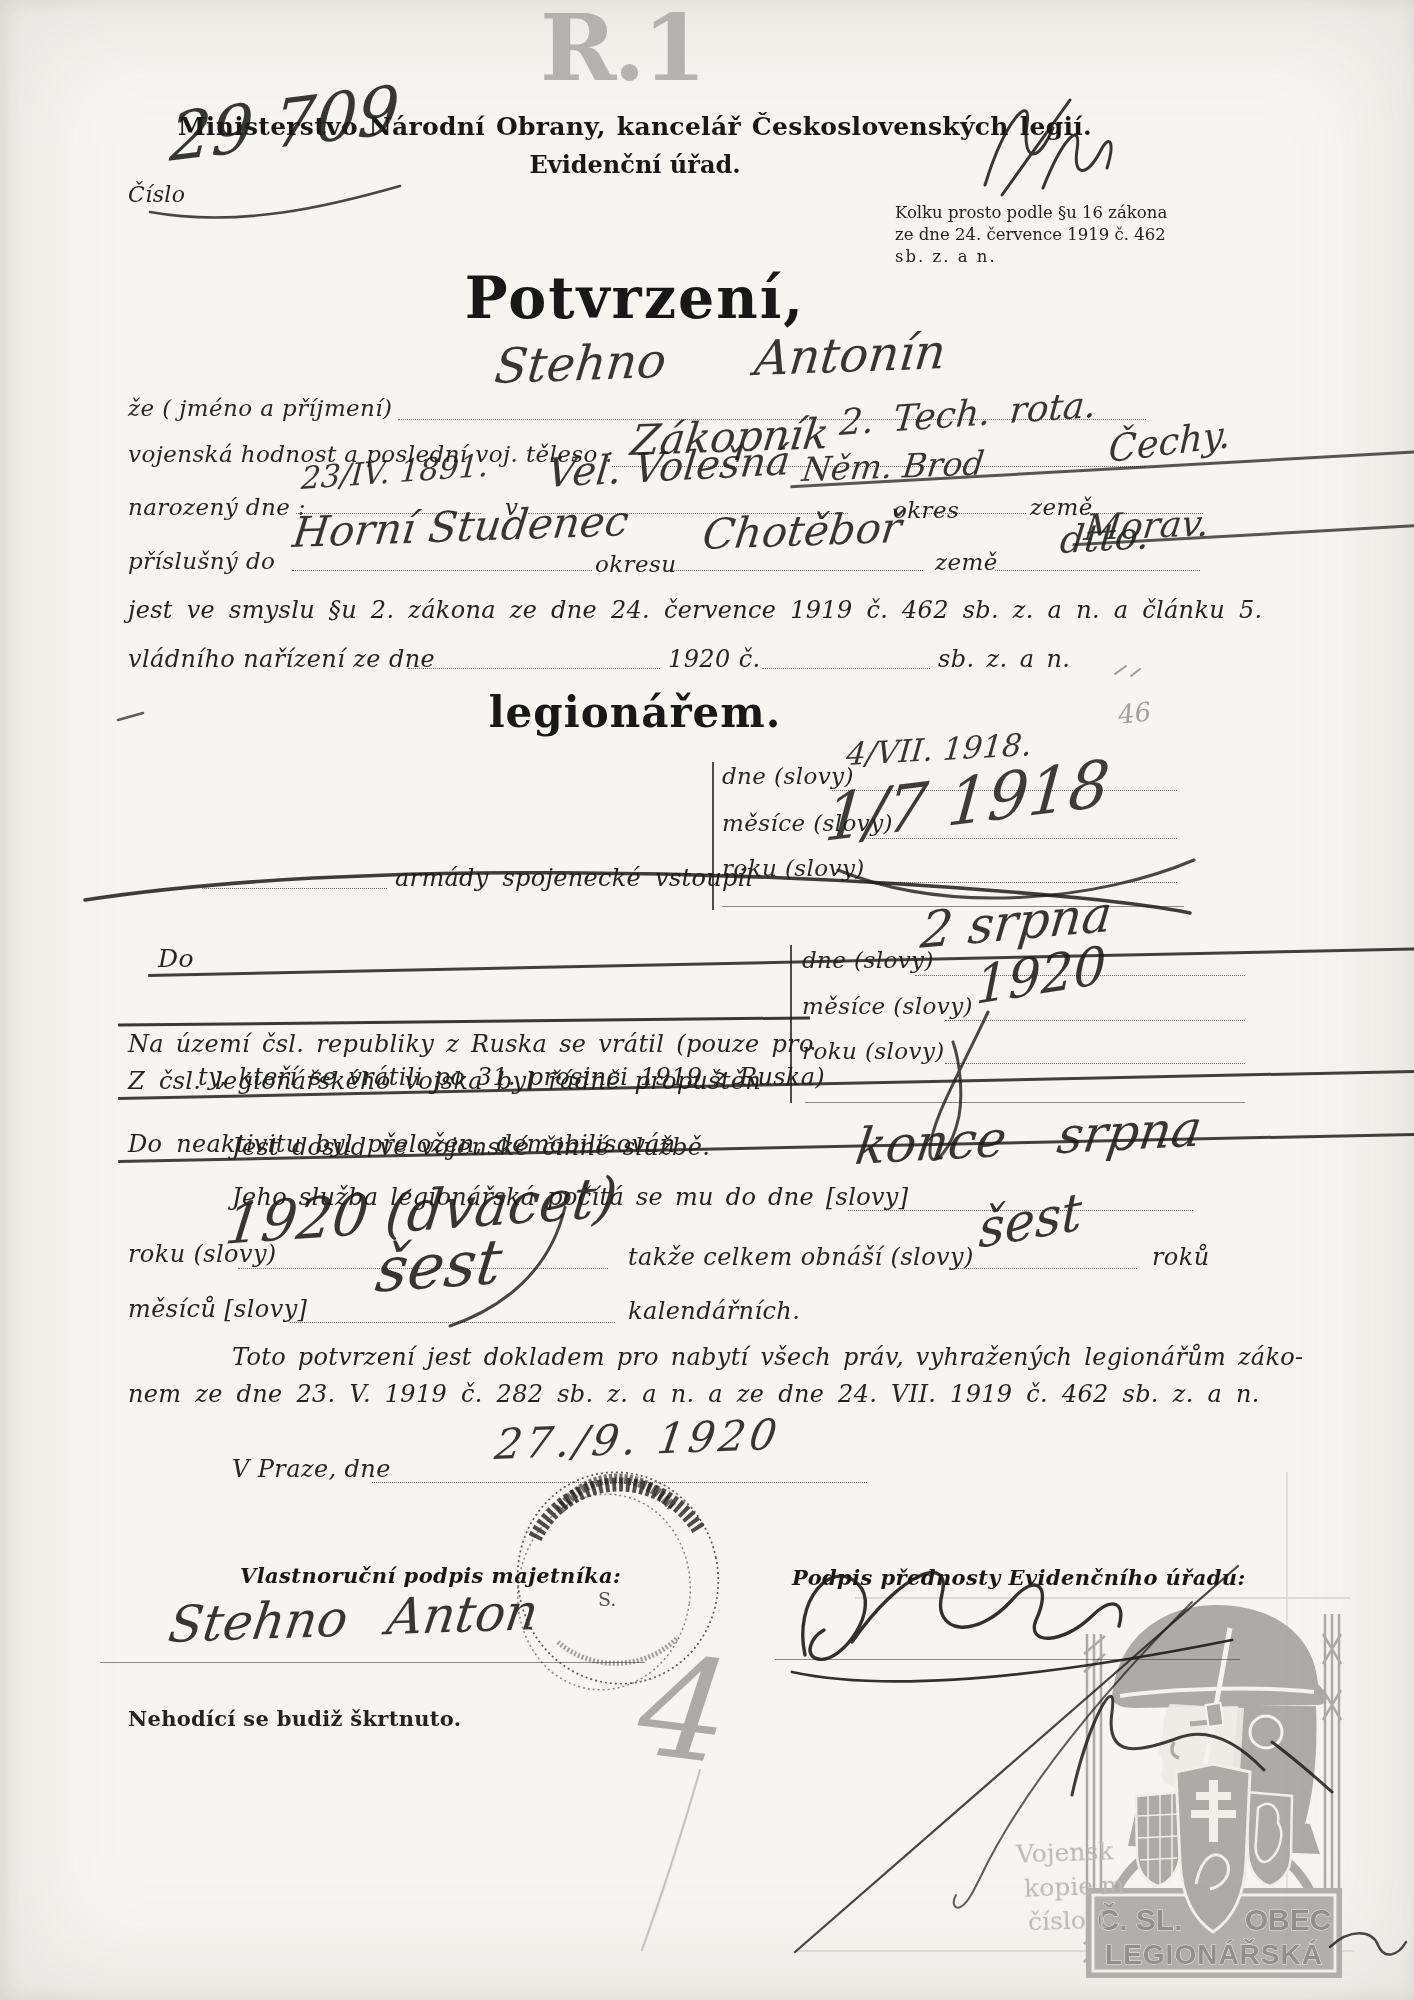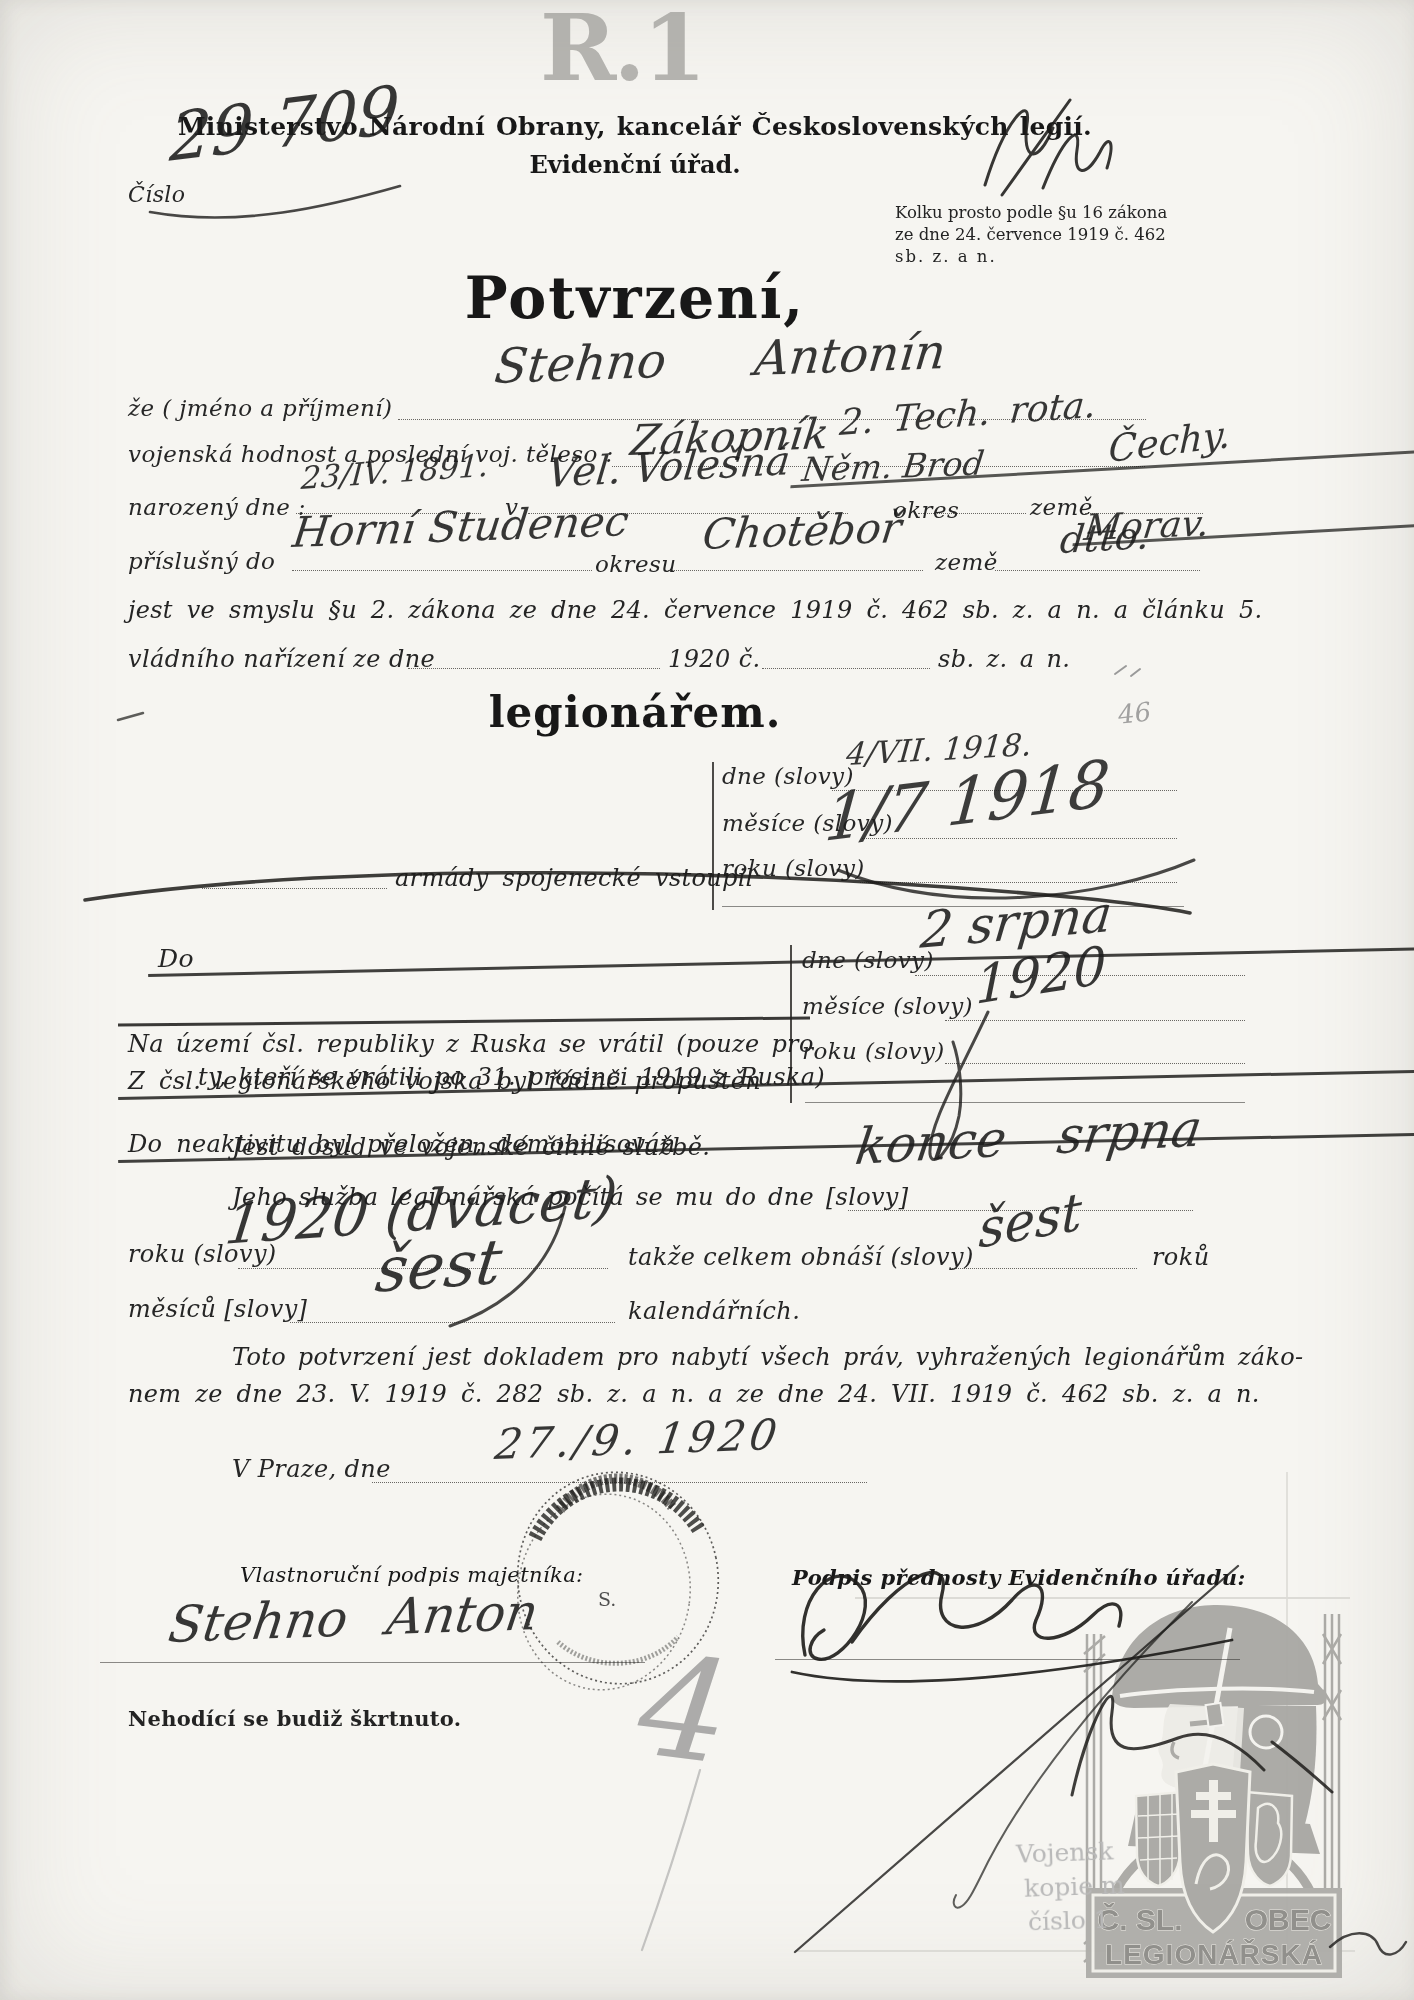--- a/index.html
+++ b/index.html
@@ -208,21 +208,21 @@
   <div class="abs hand" style="left:372px;top:1234px;font-size:62px;transform:rotate(-4deg) skewX(-11deg);">šest</div>
   <div class="abs lbl" style="left:628px;top:1297px;font-size:24px;">kalendářních.</div>
 
   <div class="abs par" style="left:232px;top:1343px;word-spacing:4px;">Toto potvrzení jest dokladem pro nabytí všech práv, vyhražených legionářům záko-</div>
   <div class="abs par" style="left:128px;top:1380px;word-spacing:6px;">nem ze dne 23. V. 1919 č. 282 sb. z. a n. a ze dne 24. VII. 1919 č. 462 sb. z. a n.</div>
 
   <div class="abs lbl" style="left:232px;top:1455px;font-size:24px;">V Praze, dne</div>
   <div class="abs rule" style="left:372px;top:1482px;width:495px;"></div>
   <div class="abs hand" style="left:492px;top:1420px;font-size:42px;transform:rotate(-2deg) skewX(-10deg);letter-spacing:4px;">27./9. 1920</div>
 
-  <div class="abs lbl boldhead" style="left:240px;top:1563px;font-size:21px;font-weight:normal;">Vlastnoruční podpis majetníka:</div>
+  <div class="abs lbl boldhead" style="left:240px;top:1563px;font-size:21px;font-weight:bold;">Vlastnoruční podpis majetníka:</div>
   <div class="abs lbl boldhead" style="left:792px;top:1565px;font-size:21px;font-weight:bold;">Podpis přednosty Evidenčního úřadu:</div>
   <div class="abs hand" style="left:165px;top:1596px;font-size:50px;transform:rotate(-2deg) skewX(-10deg);word-spacing:24px;">Stehno Anton</div>
   <div class="abs rule solid" style="left:100px;top:1662px;width:545px;"></div>
   <div class="abs rule solid" style="left:775px;top:1659px;width:465px;"></div>
 
   <div class="abs print" style="left:128px;top:1706px;font-size:21px;font-weight:bold;letter-spacing:.3px;">Nehodící se budiž škrtnuto.</div>
 
   <div class="abs pencil" style="left:640px;top:1628px;font-size:140px;font-style:italic;transform:rotate(7deg);opacity:.7;">4</div>
 
   <svg class="abs" style="left:0;top:0;pointer-events:none;" width="1414" height="2000" viewBox="0 0 1414 2000">

